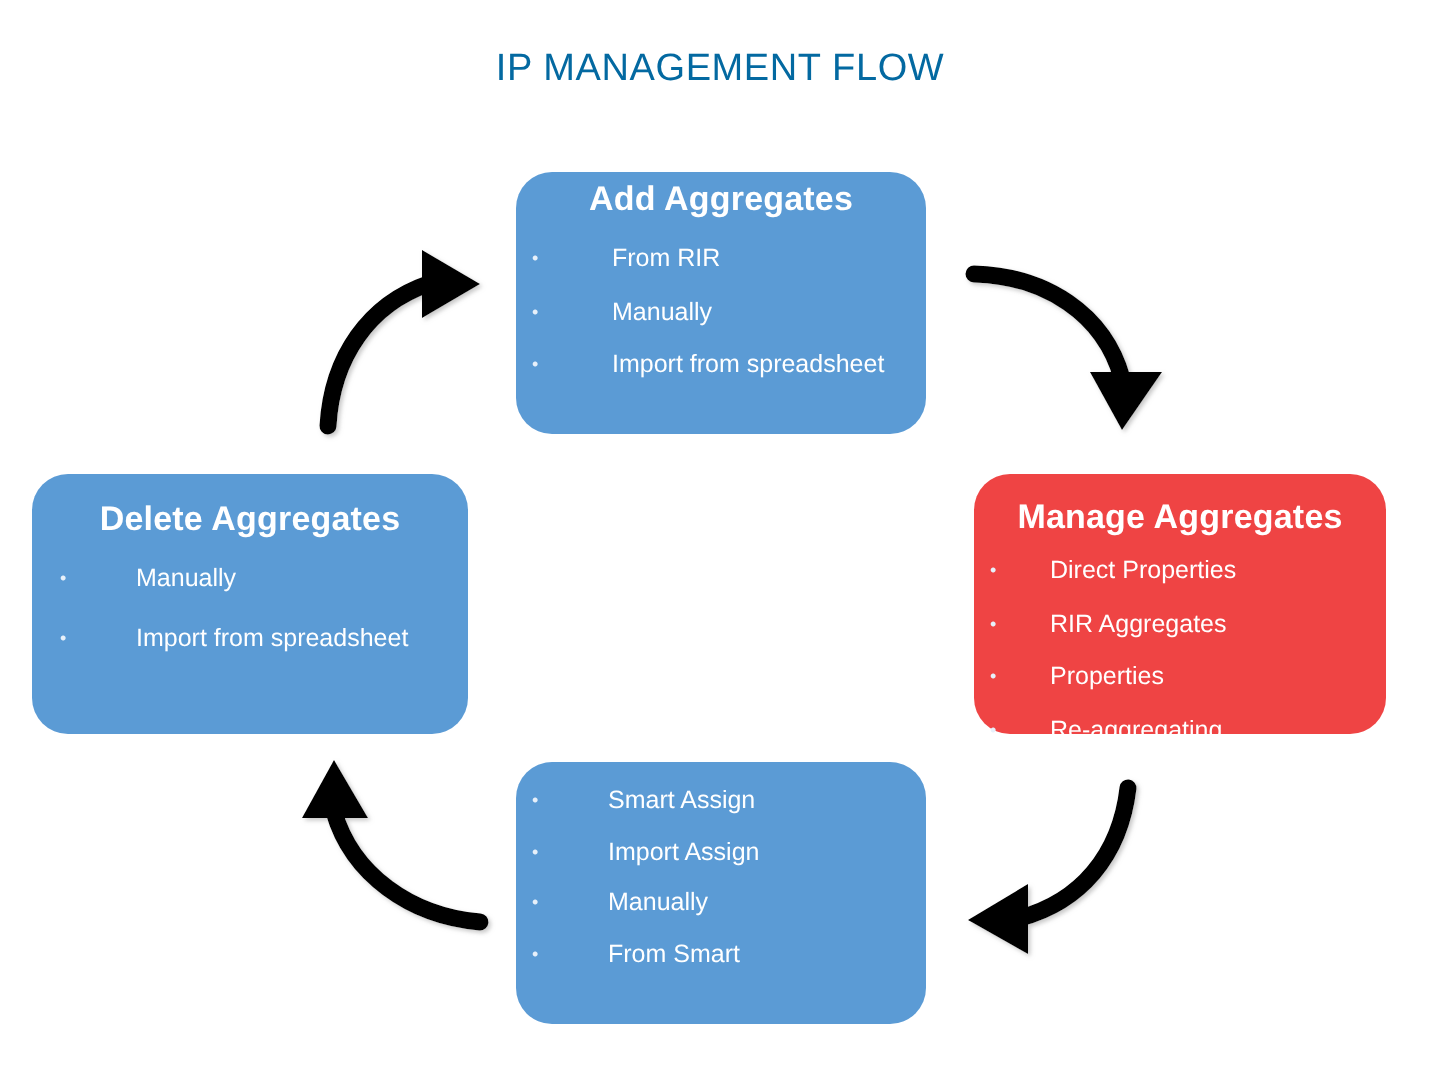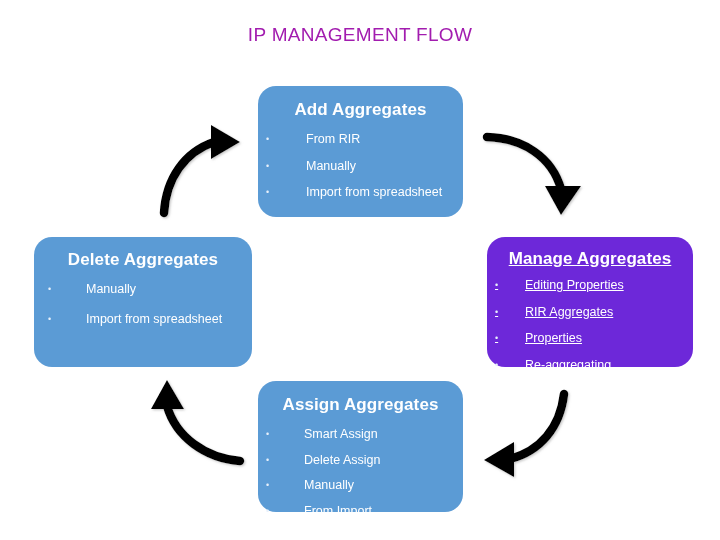--- a/index.html
+++ b/index.html
@@ -73,23 +73,23 @@
     top: 0;
     width: 720px;
     height: 540px;
     pointer-events: none;
   }
 
   
   #node-add    { left: 258px; top: 86px;  width: 205px; height: 131px; }
   #node-manage { left: 487px; top: 237px; width: 206px; height: 130px; }
   #node-assign { left: 258px; top: 381px; width: 205px; height: 131px; }
-  #node-delete { left: 34px;  top: 237px; width: 218px; height: 130px; }
-
-  #node-add .node-title    { margin-top: 14px; }
+  #node-delete { left: 16px;  top: 237px; width: 218px; height: 130px; }
+
+  #node-add .node-title    { margin-top: 4px; }
   #node-manage .node-title { margin-top: 12px; }
   #node-assign .node-title { margin-top: 14px; }
   #node-delete .node-title { margin-top: 13px; }
 
   #node-add .bullets    { margin-top: 13px; padding-left: 8px; }
   #node-manage .bullets { margin-top: 10px; padding-left: 8px; }
   #node-assign .bullets { margin-top: 13px; padding-left: 8px; }
   #node-delete .bullets { margin-top: 13px; padding-left: 14px; }
 
   #node-add .bullet-row    { margin-bottom: 14px; }
@@ -100,21 +100,21 @@
   #node-add .bullet-dot    { width: 40px; }
   #node-manage .bullet-dot { width: 30px; }
   #node-assign .bullet-dot { width: 38px; }
   #node-delete .bullet-dot { width: 38px; }
 </style>
 </head>
 <body>
 
 <div id="canvas" style="background: rgb(255, 255, 255);">
 
-  <div id="diagram-title" style="color: #a21caf;">IP MANAGEMENT FLOW</div>
+  <div id="diagram-title" style="color: #0369a1;">IP MANAGEMENT FLOW</div>
 
   <svg class="arrow-layer" viewBox="0 0 720 540" width="720" height="540">
     <defs>
       <filter id="softshadow" x="-30%" y="-30%" width="170%" height="170%">
         <feDropShadow dx="1.2" dy="1.2" stdDeviation="1.1" flood-color="#9a9a9a" flood-opacity="0.55"></feDropShadow>
       </filter>
     </defs>
 
     <g filter="url(#softshadow)">
       <path d="M 487 137 C 523 138, 552 157, 561 189" fill="none" stroke="#000000" stroke-width="8.5" stroke-linecap="round"></path>
@@ -148,60 +148,59 @@
         <span class="bullet-dot">•</span>
         <span class="bullet-text">Manually</span>
       </div>
       <div class="bullet-row">
         <span class="bullet-dot">•</span>
         <span class="bullet-text">Import from spreadsheet</span>
       </div>
     </div>
   </div>
 
-  <div class="node" id="node-manage" style="background: #6d28d9; color: rgb(255, 255, 255); text-decoration: underline;">
+  <div class="node" id="node-manage" style="background: #ef4444; color: rgb(255, 255, 255);">
     <div class="node-title">Manage Aggregates</div>
     <div class="bullets">
       <div class="bullet-row">
         <span class="bullet-dot">•</span>
-        <span class="bullet-text">Editing Properties</span>
+        <span class="bullet-text">Direct Properties</span>
       </div>
       <div class="bullet-row">
         <span class="bullet-dot">•</span>
         <span class="bullet-text">RIR Aggregates</span>
       </div>
       <div class="bullet-row">
         <span class="bullet-dot">•</span>
         <span class="bullet-text">Properties</span>
       </div>
       <div class="bullet-row">
         <span class="bullet-dot">•</span>
         <span class="bullet-text">Re-aggregating</span>
       </div>
     </div>
   </div>
 
   <div class="node" id="node-assign" style="background: rgb(91, 155, 213); color: rgb(255, 255, 255);">
-    <div class="node-title">Assign Aggregates</div>
     <div class="bullets">
       <div class="bullet-row">
         <span class="bullet-dot">•</span>
         <span class="bullet-text">Smart Assign</span>
       </div>
       <div class="bullet-row">
         <span class="bullet-dot">•</span>
-        <span class="bullet-text">Delete Assign</span>
+        <span class="bullet-text">Import Assign</span>
       </div>
       <div class="bullet-row">
         <span class="bullet-dot">•</span>
         <span class="bullet-text">Manually</span>
       </div>
       <div class="bullet-row">
         <span class="bullet-dot">•</span>
-        <span class="bullet-text">From Import</span>
+        <span class="bullet-text">From Smart</span>
       </div>
     </div>
   </div>
 
   <div class="node" id="node-delete" style="background: rgb(91, 155, 213); color: rgb(255, 255, 255);">
     <div class="node-title">Delete Aggregates</div>
     <div class="bullets">
       <div class="bullet-row">
         <span class="bullet-dot">•</span>
         <span class="bullet-text">Manually</span>

